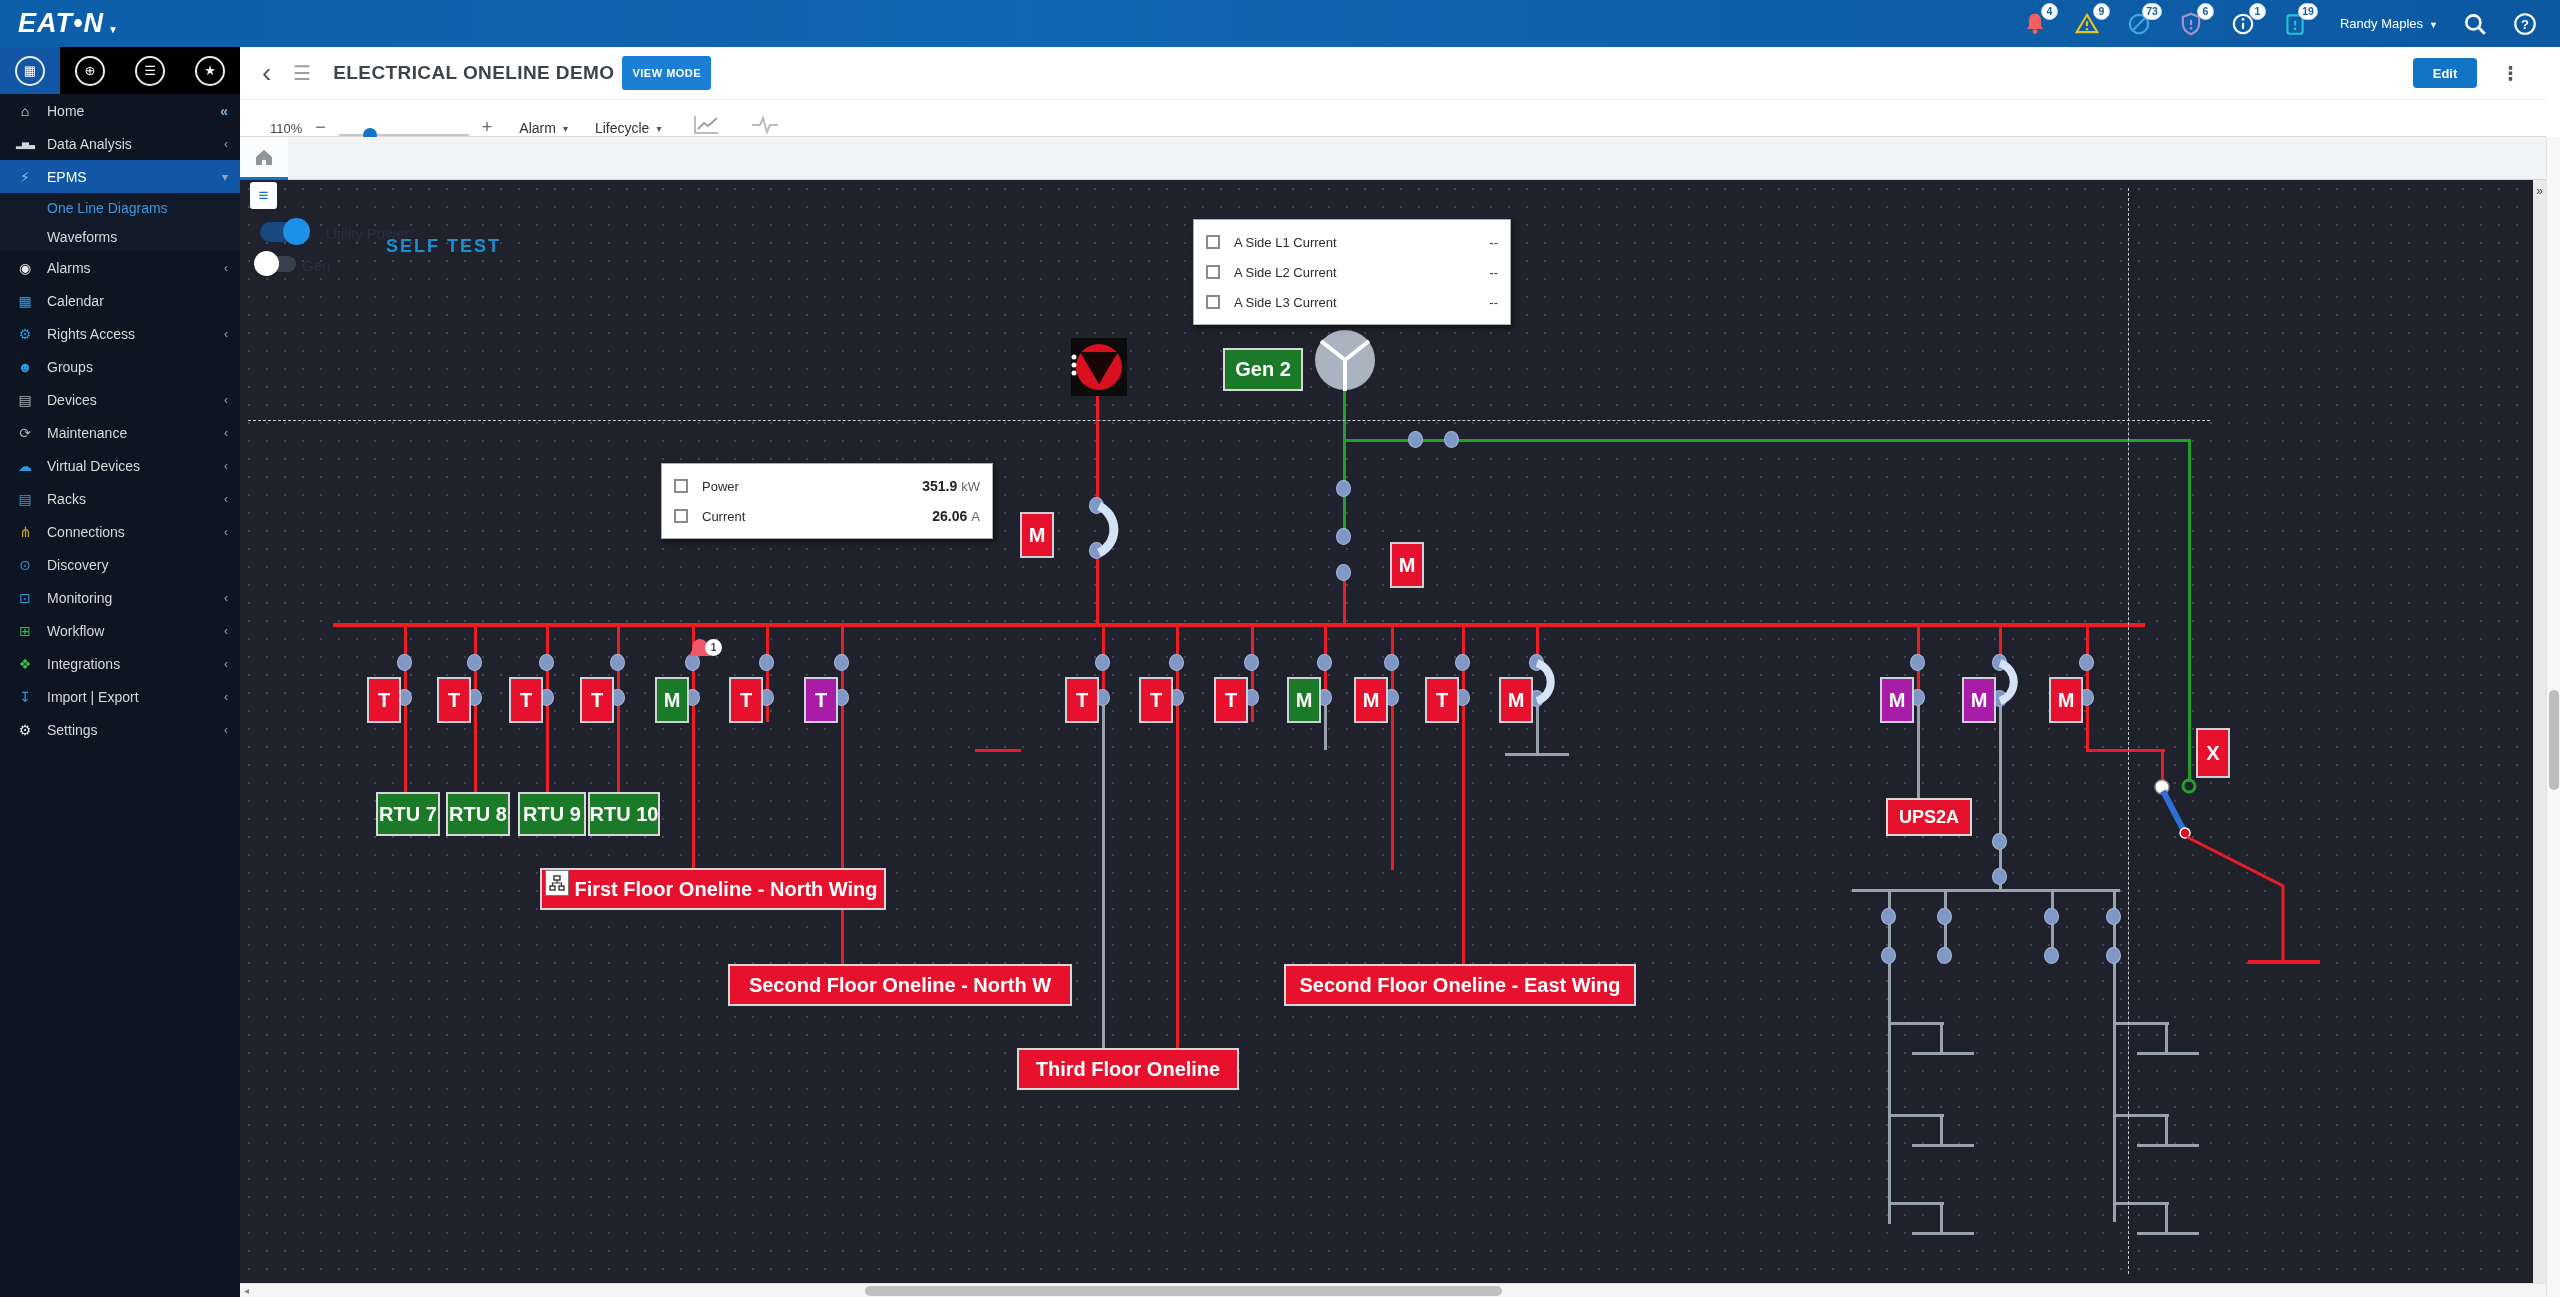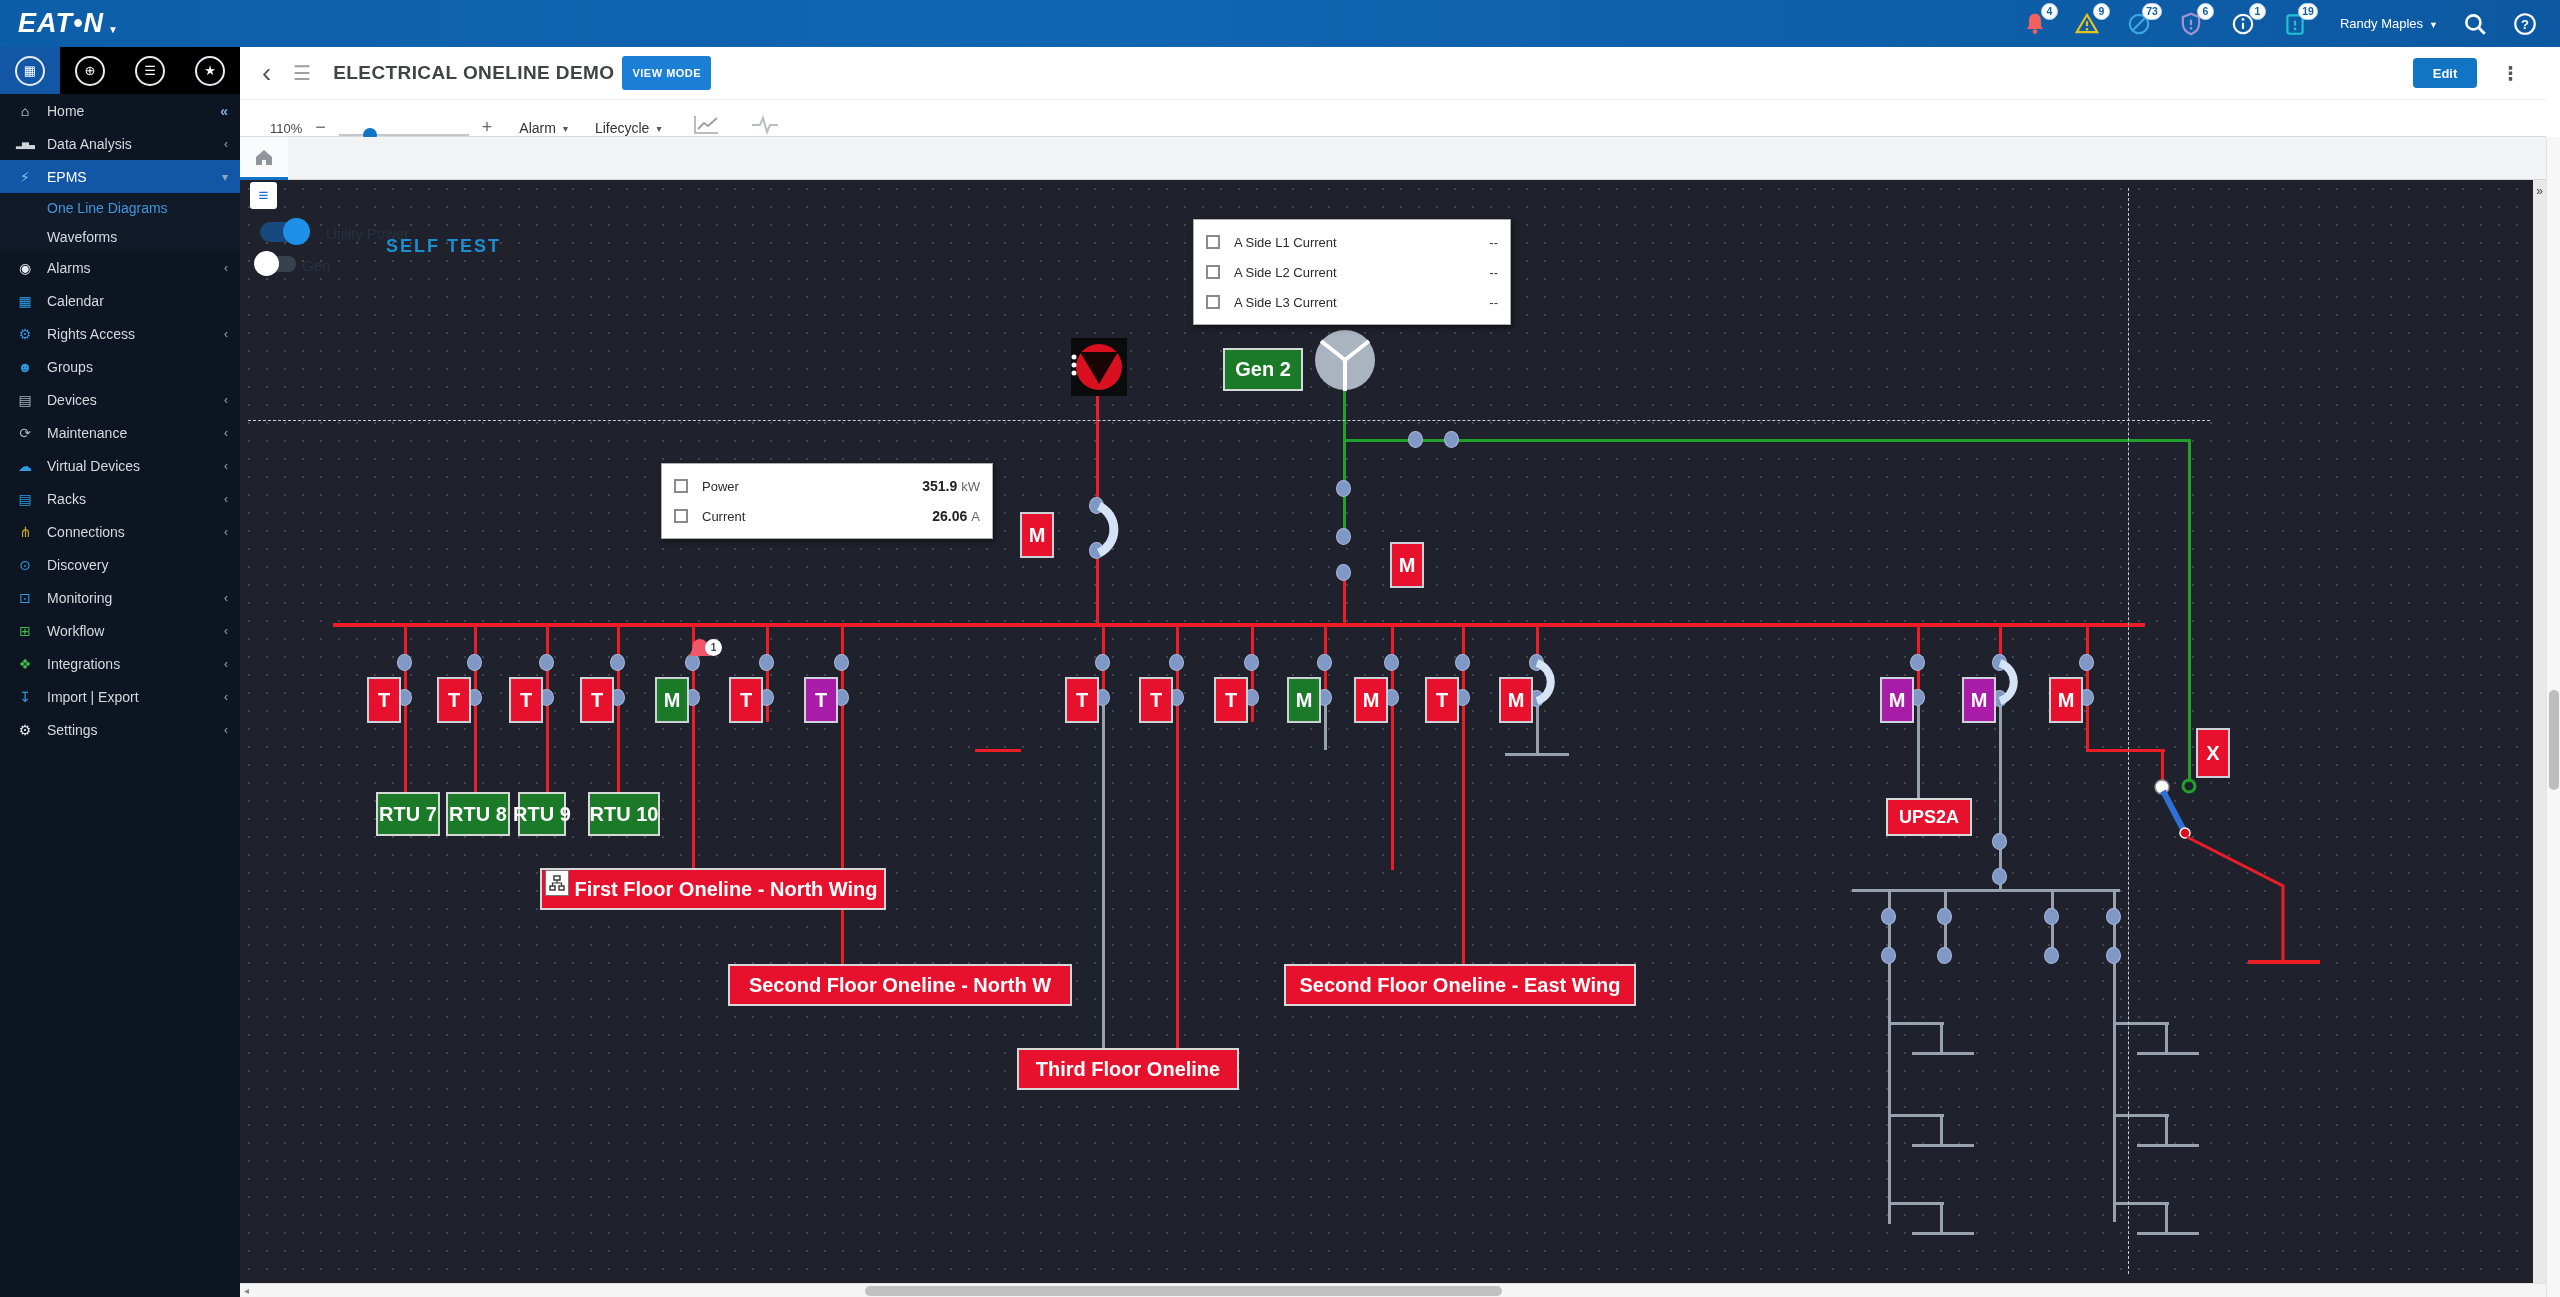--- a/index.html
+++ b/index.html
@@ -518,21 +518,21 @@
         <div class="node" style="left: 1251px; top: 497px; background: rgb(232, 17, 45);">M</div>
         <div class="node" style="left: 1632px; top: 497px; background: rgb(168, 28, 168);">M</div>
         <div class="node" style="left: 1714px; top: 497px; background: rgb(168, 28, 168);">M</div>
         <div class="node" style="left: 1801px; top: 497px; background: rgb(232, 17, 45);">M</div>
         <div class="node" style="left: 772px; top: 332px; background: rgb(232, 17, 45);">M</div>
         <div class="node" style="left: 1142px; top: 362px; background: rgb(232, 17, 45);">M</div>
         <div class="node" style="left: 1948px; top: 548px; background: rgb(232, 17, 45); height: 50px;">X</div>
         <div class="tag" style="left: 975px; top: 168px; width: 80px; height: 43px; background: rgb(26, 122, 40);">Gen 2</div>
         <div class="tag" style="left: 128px; top: 612px; width: 64px; height: 44px; background: rgb(26, 122, 40);">RTU 7</div>
         <div class="tag" style="left: 198px; top: 612px; width: 64px; height: 44px; background: rgb(26, 122, 40);">RTU 8</div>
-        <div class="tag" style="left: 270px; top: 612px; width: 48px; height: 44px; background: rgb(26, 122, 40);">RTU 9</div>
+        <div class="tag" style="left: 270px; top: 612px; width: 68px; height: 44px; background: rgb(26, 122, 40);">RTU 9</div>
         <div class="tag" style="left: 340px; top: 612px; width: 72px; height: 44px; background: rgb(26, 122, 40);">RTU 10</div>
         <div class="tag" style="left: 292px; top: 688px; width: 346px; height: 42px; background: rgb(232, 17, 45); padding-left: 26px;"><span class="ticon">
             <svg width="16" height="16" viewBox="0 0 16 16">
               <rect x="5" y="1" width="6" height="4" fill="none" stroke="#333" stroke-width="1.4"></rect>
               <rect x="1" y="11" width="5" height="4" fill="none" stroke="#333" stroke-width="1.4"></rect>
               <rect x="10" y="11" width="5" height="4" fill="none" stroke="#333" stroke-width="1.4"></rect>
               <path d="M8 5 V8 M3.5 11 V8 H12.5 V11" fill="none" stroke="#333" stroke-width="1.2"></path>
             </svg>
           </span>First Floor Oneline - North Wing</div>
         <div class="tag" style="left: 480px; top: 784px; width: 344px; height: 42px; background: rgb(232, 17, 45);">Second Floor Oneline - North W</div>

